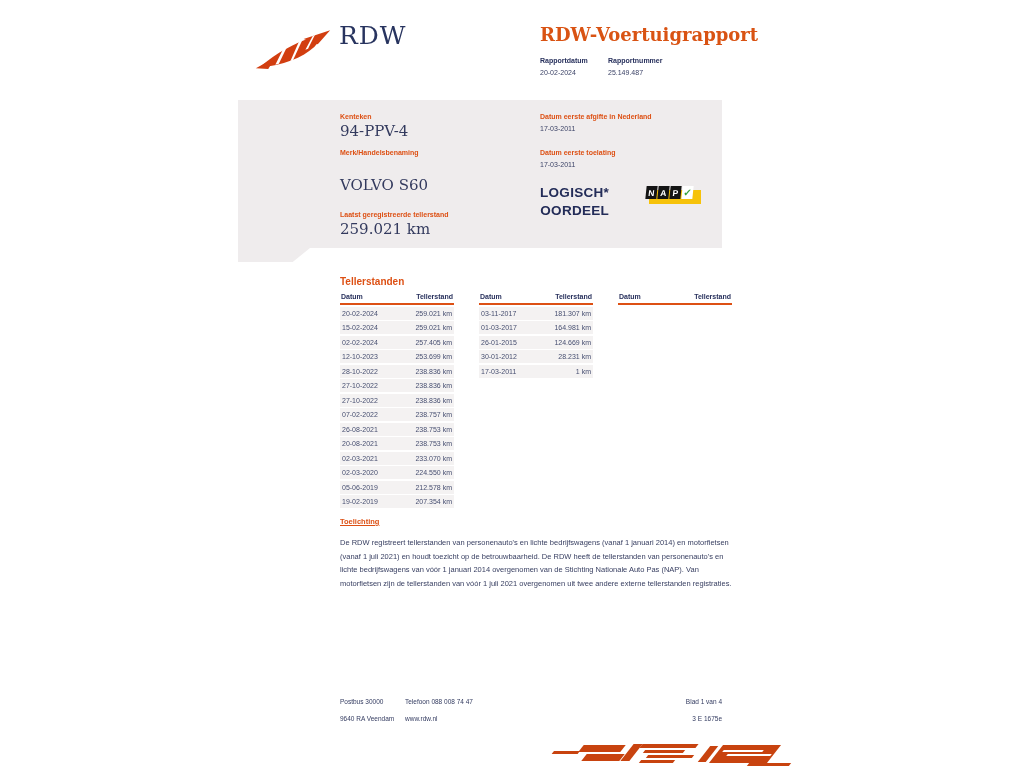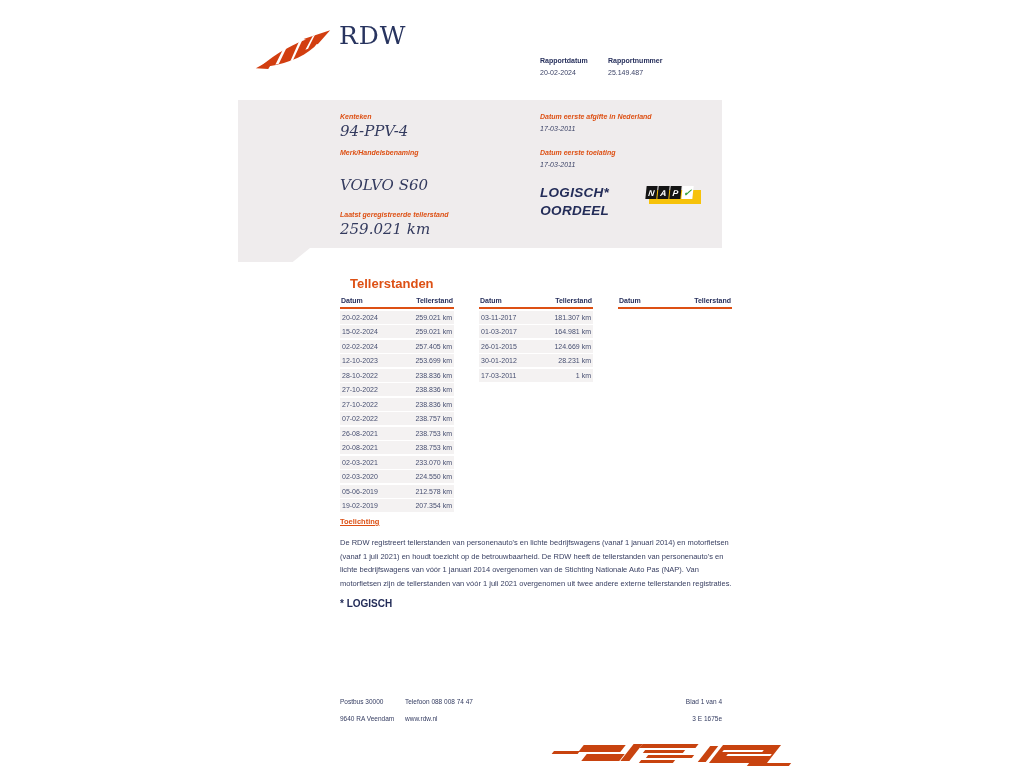--- a/index.html
+++ b/index.html
@@ -11,21 +11,21 @@
   .logo-text{position:absolute;left:339px;top:21px;font-family:"DejaVu Serif",serif;
              font-size:25px;color:#28345f;letter-spacing:1px;}
   .title{position:absolute;left:540px;top:24px;margin:0;font-family:"DejaVu Serif",serif;
          font-size:18px;font-weight:600;color:#d95313;}
   .meta{position:absolute;left:540px;top:57px;display:flex;}
   .meta-col{min-width:68px;}
   .meta-label{font-size:7px;font-weight:bold;color:#27305c;}
   .meta-value{font-size:7px;color:#3c4367;margin-top:5px;}
 
   
-  .panel{position:absolute;left:238px;top:100px;width:484px;height:148px;background:#efeced;font-style:italic;}
+  .panel{position:absolute;left:238px;top:100px;width:484px;height:148px;background:#efeced;}
   .panel::after{content:"";position:absolute;left:0;top:148px;width:72px;height:14px;
                 background:#efeced;clip-path:polygon(0 0,100% 0,76% 100%,0 100%);}
   .panel .lab{position:absolute;font-size:7px;font-weight:bold;color:#dd5014;}
   .panel .val-serif{position:absolute;font-family:"DejaVu Serif",serif;font-size:15px;color:#333a5e;}
   .panel .val-sm{position:absolute;font-size:7px;color:#3c4367;}
   .f-kenteken-label{left:102px;top:13px;}   .f-kenteken-value{left:102px;top:22px;}
   .f-merk-label{left:102px;top:49px;}       .f-merk-value{left:102px;top:76px;}
   .f-laatst-label{left:102px;top:111px;}    .f-laatst-value{left:102px;top:120px;}
   .f-afgifte-label{left:302px;top:13px;}    .f-afgifte-value{left:302px;top:25px;}
   .f-toelating-label{left:302px;top:49px;}  .f-toelating-value{left:302px;top:61px;}
@@ -33,21 +33,21 @@
            color:#232c58;line-height:18px;letter-spacing:.3px;text-align:right;}
   .nap{position:absolute;left:408px;top:86px;width:54px;height:15px;}
   .nap-yellow{position:absolute;left:3px;top:4px;width:52px;height:14px;background:#f6c20a;}
   .nap-tiles{position:absolute;left:0;top:0;display:flex;gap:1px;transform:skewX(-6deg);}
   .nap-tile{width:11px;height:13px;background:#141414;color:#fff;font-size:8.5px;font-weight:bold;
             display:flex;align-items:center;justify-content:center;}
   .nap-tile.check{background:#fff;color:#36a23a;font-size:10px;}
 
   
   .tables{position:absolute;left:340px;top:276px;width:392px;}
-  .tables h2{margin:0 0 6px 10px;font-size:13px;font-weight:bold;color:#dd5014;}
+  .tables h2{margin:0 0 6px 0;font-size:10px;font-weight:bold;color:#dd5014;}
   .tgroups{display:flex;gap:25px;}
   .tgroup{width:114px;}
   .thead{display:flex;justify-content:space-between;font-size:7px;font-weight:bold;
          color:#27305c;padding:0 1px 3px 1px;border-bottom:2px solid #dd5014;}
   .trow{display:flex;justify-content:space-between;font-size:7px;color:#464e70;
         background:#f4f2f2;padding:1px 2px;height:11px;line-height:11px;margin-top:1.5px;}
 
   
   .toelichting{position:absolute;left:340px;top:517px;width:394px;}
   .toelichting h3{margin:0;font-size:7.5px;font-weight:bold;color:#dd5014;text-decoration:underline;}
@@ -75,20 +75,21 @@
   <svg class="logo-bird" viewBox="0 0 88 52">
     <path fill="#d23e10" d="M2 50 L24 38 L16 51 Z"></path>
     <path fill="#d23e10" d="M6 49 C26 32 47 21 66 15 L82 10 L68 26 C55 38 32 47 6 49 Z"></path>
     <path fill="#d23e10" d="M56 17 L86 7 L72 23 C67 21 61 19 56 17 Z"></path>
     <path fill="#ffffff" d="M36 22 L40 20 L28 45 L24 46 Z"></path>
     <path fill="#ffffff" d="M52 17 L56 15 L44 41 L41 42 Z"></path>
     <path fill="#ffffff" d="M66 14 L69 12 L61 28 L58 29 Z"></path>
   </svg>
   <div class="logo-text">RDW</div>
 
+  <h1 class="title">RDW-Voertuigrapport</h1>
 
   <div class="meta">
     <div class="meta-col">
       <div class="meta-label">Rapportdatum</div>
       <div class="meta-value">20-02-2024</div>
     </div>
     <div class="meta-col">
       <div class="meta-label">Rapportnummer</div>
       <div class="meta-value">25.149.487</div>
     </div>
@@ -224,21 +225,20 @@
           <span>Tellerstand</span>
         </div>
         <div class="tbody"></div>
       </div>
     </div>
   </section>
 
   <section class="toelichting">
     <h3>Toelichting</h3>
     <p class="body">De RDW registreert tellerstanden van personenauto's en lichte bedrijfswagens (vanaf 1 januari 2014) en motorfietsen (vanaf 1 juli 2021) en houdt toezicht op de betrouwbaarheid. De RDW heeft de tellerstanden van personenauto's en lichte bedrijfswagens van vóór 1 januari 2014 overgenomen van de Stichting Nationale Auto Pas (NAP). Van motorfietsen zijn de tellerstanden van vóór 1 juli 2021 overgenomen uit twee andere externe tellerstanden registraties.</p>
-    <h4>* LOGISCH</h4>
   </section>
 
   <footer class="footer">
     <span class="f-postbus">Postbus 30000</span>
     <span class="f-city">9640 RA Veendam</span>
     <span class="f-phone">Telefoon 088 008 74 47</span>
     <span class="f-web">www.rdw.nl</span>
     <span class="f-page">Blad 1 van 4</span>
     <span class="f-code">3 E 1675e</span>
   </footer>

